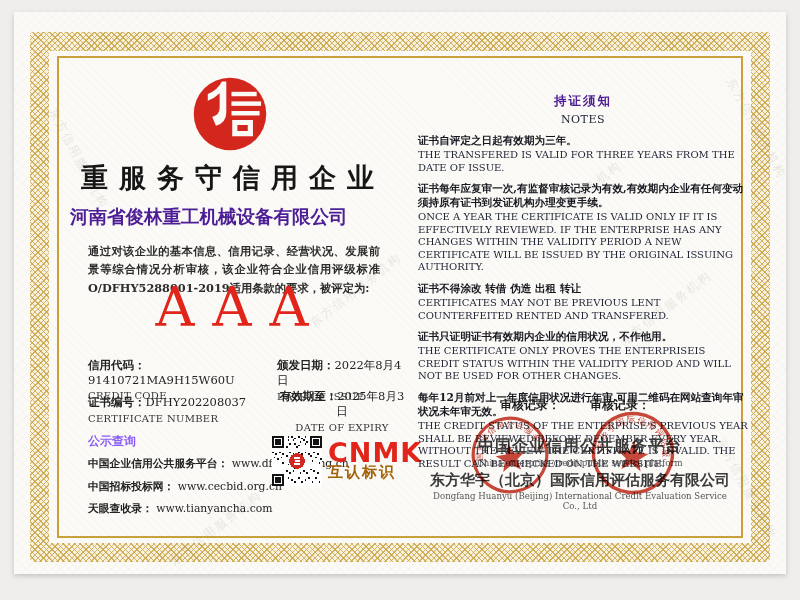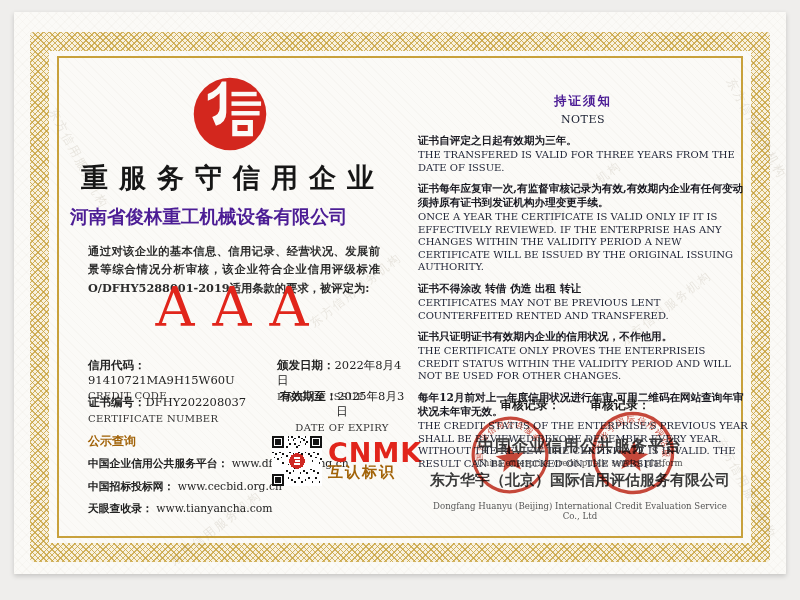--- a/index.html
+++ b/index.html
@@ -31,21 +31,21 @@
   .rating{left:70px;top:276px;width:324px;text-align:center;font-size:54px;color:#e1251b;letter-spacing:18px;text-indent:18px;font-weight:400;}
 
   .fieldcell{font-size:11.5px;color:#222;}
   .fieldcell .zh{font-weight:700;}
   .fieldcell .en{font-size:10px;color:#333;margin-top:3px;font-weight:400;letter-spacing:.3px;}
   .f1{left:88px;top:358px;width:190px;}
   .f2{left:277px;top:358px;width:130px;}
   .f3{left:88px;top:395px;width:190px;}
   .f4{left:277px;top:389px;width:130px;text-align:center;}
 
-  .pub-head{left:88px;top:433px;font-size:12px;font-weight:700;color:#a16207;}
+  .pub-head{left:88px;top:433px;font-size:12px;font-weight:700;color:#8b5cf6;}
   .publink{font-size:10.8px;color:#222;}
   .publink .lbl{font-weight:700;}
   .p1{left:88px;top:457px;} .p2{left:88px;top:480px;} .p3{left:88px;top:502px;}
 
   .qr{left:272px;top:436px;width:50px;height:50px;}
   .cnmk{left:328px;top:437px;font-family:"DejaVu Sans","Liberation Sans",sans-serif;font-weight:800;font-size:27px;color:#e1251b;letter-spacing:1px;}
   .mutual{left:328px;top:463px;font-size:15px;font-weight:700;color:#a16207;letter-spacing:2px;}
 
   
   .notes{left:418px;top:93px;width:330px;}
@@ -55,21 +55,21 @@
   .note .zh{font-size:10.6px;font-weight:700;color:#17171f;line-height:1.32;}
   .note .en{font-size:10px;color:#1c2133;line-height:1.26;margin-top:1px;}
 
   .rev1{left:500px;top:397px;font-size:12px;font-weight:700;color:#1b1b1b;}
   .rev2{left:590px;top:397px;font-size:12px;font-weight:700;color:#1b1b1b;}
 
   .issuer{left:425px;top:436px;width:310px;text-align:center;color:#3a3a3a;}
   .iss-zh1{font-size:16px;font-weight:600;letter-spacing:1px;}
   .iss-en1{font-size:8.6px;color:#555;margin-top:1px;}
   .iss-zh2{font-size:15px;font-weight:600;margin-top:3px;}
-  .iss-en2{font-size:8.6px;color:#555;margin-top:11px;}
+  .iss-en2{font-size:8.6px;color:#555;margin-top:1px;}
 
   .stampL{left:470px;top:413px;width:80px;height:84px;mix-blend-mode:multiply;opacity:.92;transform:rotate(-8deg);}
   .stampR{left:590px;top:409px;width:86px;height:88px;mix-blend-mode:multiply;opacity:.92;transform:rotate(7deg);}
 </style>
 </head>
 <body>
 
 <div class="stage">
   <div class="paper"></div>
   <div class="lattice">

